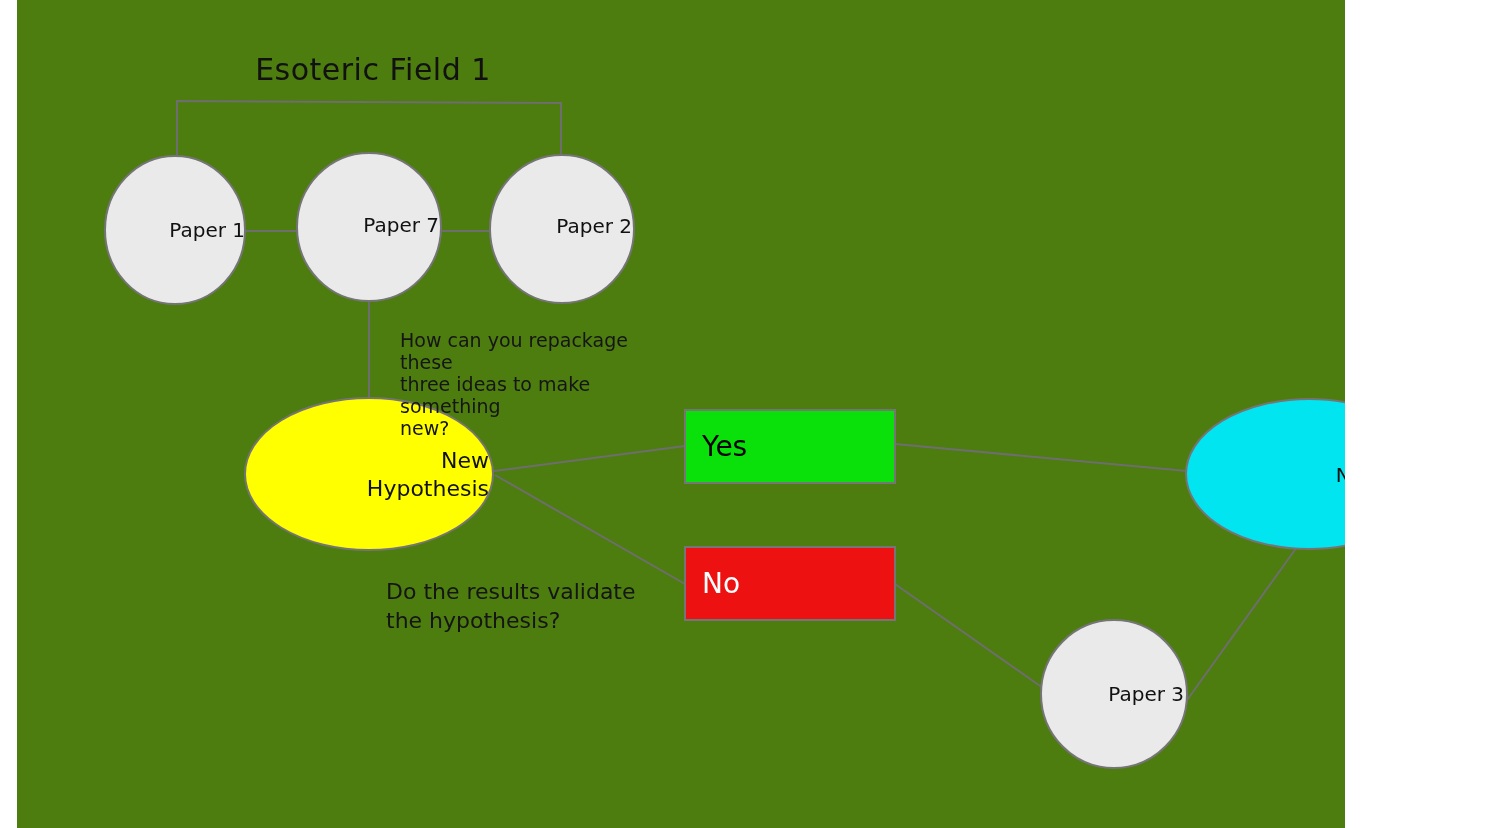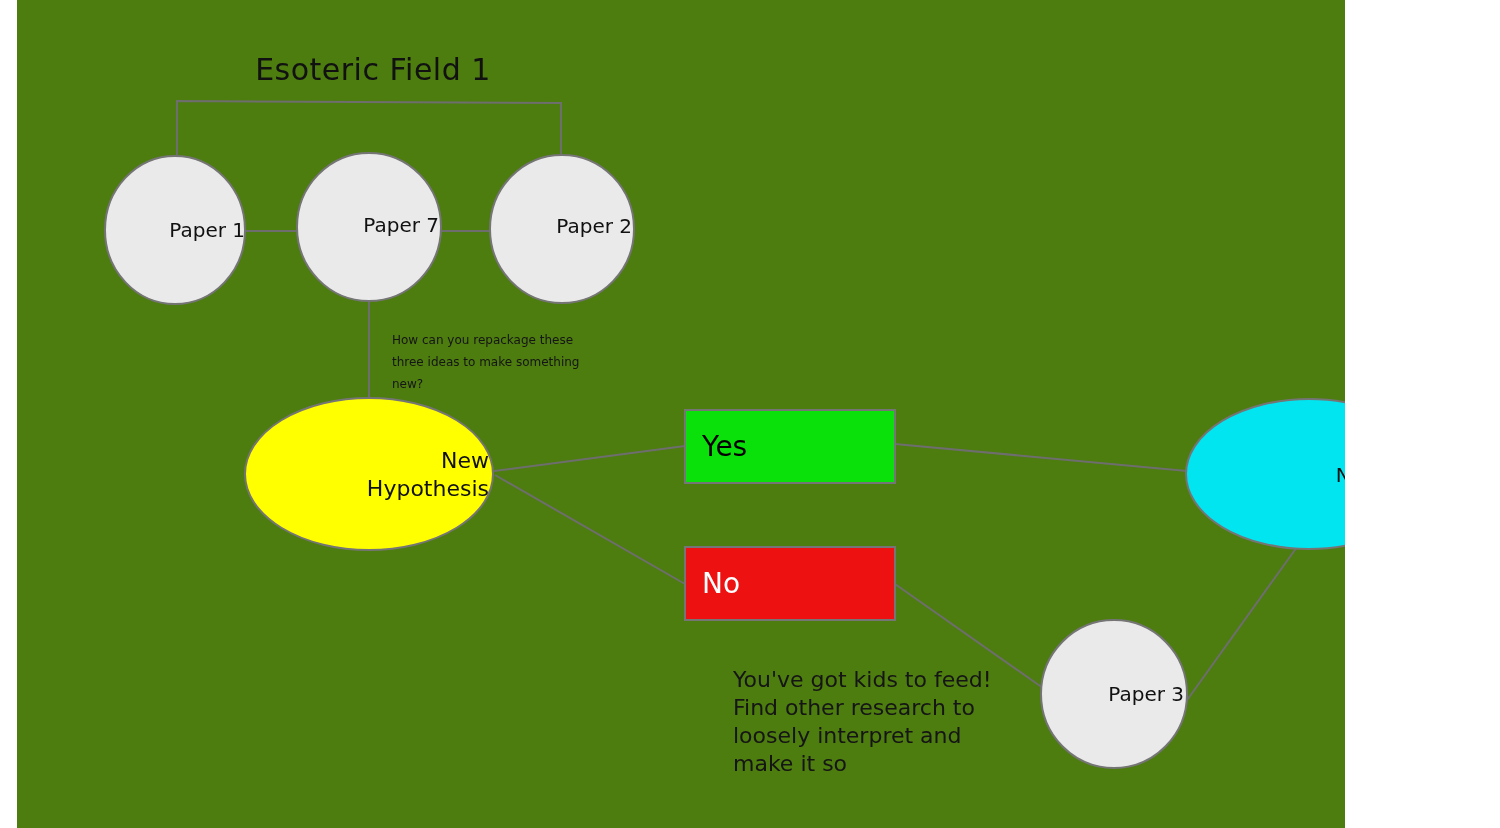--- a/index.html
+++ b/index.html
@@ -69,22 +69,22 @@
     font-size: 28px;
   }
   .lbl-yes { left: 668px; top: 410px; width: 210px; height: 73px; color: #000000; }
   .lbl-no  { left: 668px; top: 547px; width: 210px; height: 73px; color: #ffffff; }
   .annotation {
     position: absolute;
     color: #151515;
     white-space: pre-line;
   }
   .ann-repackage {
-    left: 375px; top: 329px; width: 280px;
-    font-size: 12px; line-height: 22px;
+    left: 383px; top: 329px; width: 280px;
+    font-size: 19px; line-height: 22px;
   }
   .ann-validate {
     left: 369px; top: 577px; width: 280px;
     font-size: 22px; line-height: 29px;
   }
   .ann-consequence {
     left: 716px; top: 666px; width: 280px;
     font-size: 22px; line-height: 28px;
   }
 </style>
@@ -128,18 +128,16 @@
   <div class="label center node-label lbl-idea">New Idea</div>
   <div class="label center lbl-hypothesis">New
 Hypothesis</div>
 
   <div class="decision-label lbl-yes">Yes</div>
   <div class="decision-label lbl-no">No</div>
 
   <div class="annotation ann-repackage">How can you repackage these
 three ideas to make something
 new?</div>
-  <div class="annotation ann-consequence">You've got kids to feed!
-Find other research to
-loosely interpret and
-make it so</div>
+  <div class="annotation ann-validate">Do the results validate
+the hypothesis?</div>
 
 </div>
 
 </body></html>

